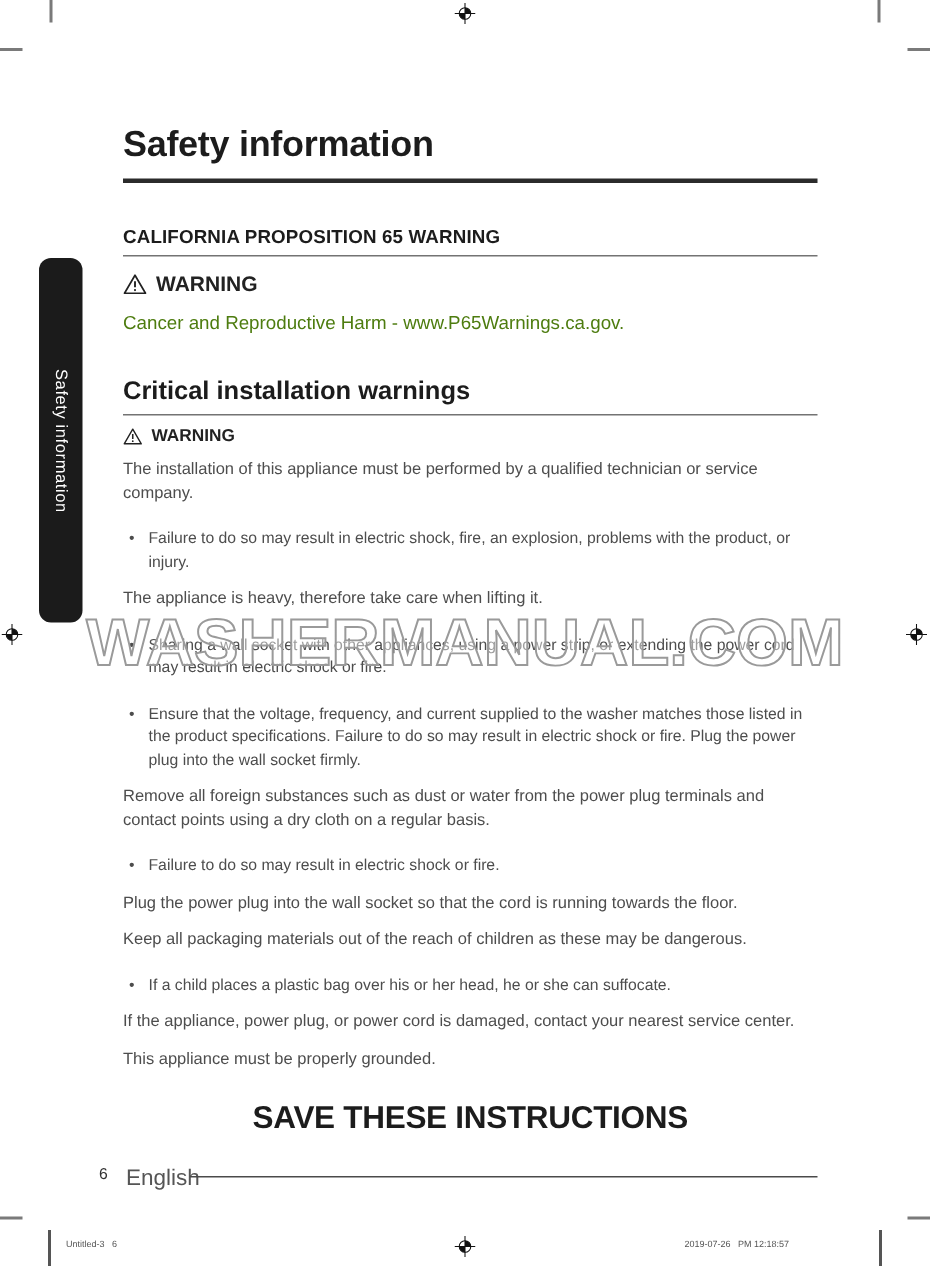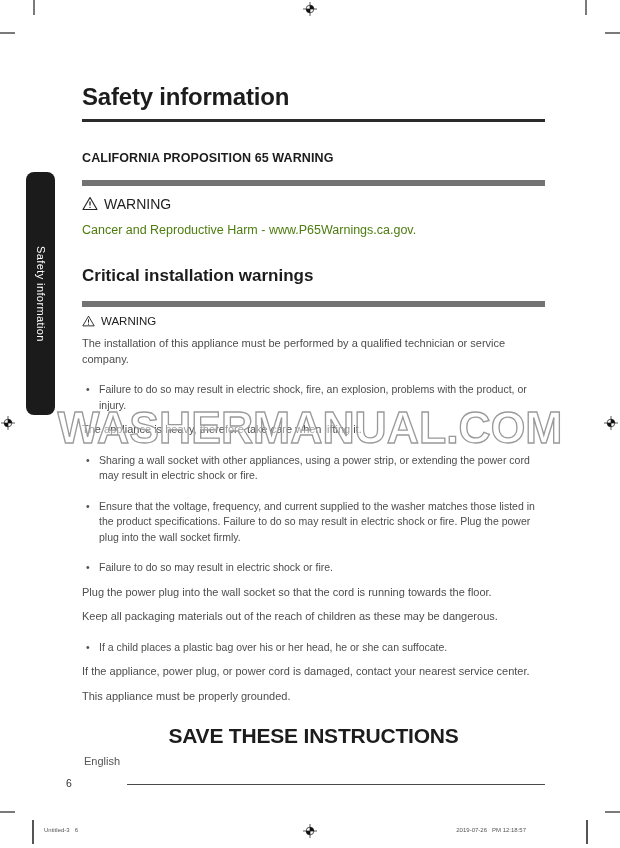--- a/index.html
+++ b/index.html
@@ -22,43 +22,43 @@
     color:#ffffff; font-size:11px; letter-spacing:0.4px; white-space:nowrap;
   }
   
   .content { position:absolute; left:82px; top:84px; width:463px; }
   h1.page-title {
     margin:0; padding:0 0 9px 0; border-bottom:3px solid #2b2b2b;
     font-size:24px; line-height:26px; font-weight:bold; color:#1c1c1c;
     letter-spacing:-0.2px;
   }
   .section-head {
-    margin-top:29px; padding-bottom:15px; border-bottom:6px solid #737373;
+    margin-top:29px; padding-bottom:5px; border-bottom:1px solid #737373;
     font-weight:bold; color:#1c1c1c;
   }
   .section-head.caps { font-size:12.5px; letter-spacing:0.1px; }
   .section-head.mixed { font-size:17px; }
-  .warn-row { display:flex; align-items:flex-start; gap:6px; font-weight:normal; color:#222; }
+  .warn-row { display:flex; align-items:flex-end; gap:6px; font-weight:bold; color:#222; }
   .warn-row.big { margin-top:10px; font-size:14px; }
   .warn-row.small { margin-top:8px; font-size:11.5px; }
   .warn-row svg { display:block; }
   .p65-body { margin-top:11px; font-size:12.5px; color:#4d7c0f; }
   .para { margin-top:9px; font-size:11px; line-height:15.5px; color:#4d4d4d; }
   .bullet {
     margin-top:15px; font-size:10.5px; line-height:15.5px; color:#4d4d4d;
     position:relative; padding-left:17px;
   }
   .bullet::before { content:"\2022"; position:absolute; left:4px; top:0; color:#4d4d4d; }
   .save-line {
     margin-top:20px; text-align:center; font-size:21px; font-weight:bold;
     color:#1c1c1c; letter-spacing:-0.2px;
   }
   
   .pgnum { position:absolute; left:66px; top:777px; font-size:10.5px; color:#333; }
-  .pglang { position:absolute; left:84px; top:755px; font-size:11px; color:#555;text-align:center; }
+  .pglang { position:absolute; left:84px; top:777px; font-size:15px; color:#555;text-align:center; }
   .pgline { position:absolute; left:127px; top:784px; width:418px; height:1px; background:#4a4a4a; }
   
   .print-bar { position:absolute; width:2px; height:24px; background:#555; top:820px; }
   .print-txt { position:absolute; top:827px; font-size:6px; color:#555; white-space:pre; }
   
   .watermark { position:absolute; left:0; top:398px; width:620px; height:60px; pointer-events:none; }
 </style>
 </head>
 <body>
 
@@ -125,20 +125,21 @@
         <circle cx="12" cy="16.8" r="1.1" fill="#222"></circle>
       </svg>
       <span>WARNING</span>
     </div>
 
     <div class="para">The installation of this appliance must be performed by a qualified technician or service company.</div>
     <div class="bullet">Failure to do so may result in electric shock, fire, an explosion, problems with the product, or injury.</div>
     <div class="para">The appliance is heavy, therefore take care when lifting it.</div>
     <div class="bullet">Sharing a wall socket with other appliances, using a power strip, or extending the power cord may result in electric shock or fire.</div>
     <div class="bullet">Ensure that the voltage, frequency, and current supplied to the washer matches those listed in the product specifications. Failure to do so may result in electric shock or fire. Plug the power plug into the wall socket firmly.</div>
+    <div class="para">Remove all foreign substances such as dust or water from the power plug terminals and contact points using a dry cloth on a regular basis.</div>
     <div class="bullet">Failure to do so may result in electric shock or fire.</div>
     <div class="para">Plug the power plug into the wall socket so that the cord is running towards the floor.</div>
     <div class="para">Keep all packaging materials out of the reach of children as these may be dangerous.</div>
     <div class="bullet">If a child places a plastic bag over his or her head, he or she can suffocate.</div>
     <div class="para">If the appliance, power plug, or power cord is damaged, contact your nearest service center.</div>
     <div class="para">This appliance must be properly grounded.</div>
 
     <div class="save-line">SAVE THESE INSTRUCTIONS</div>
   </div>
 

